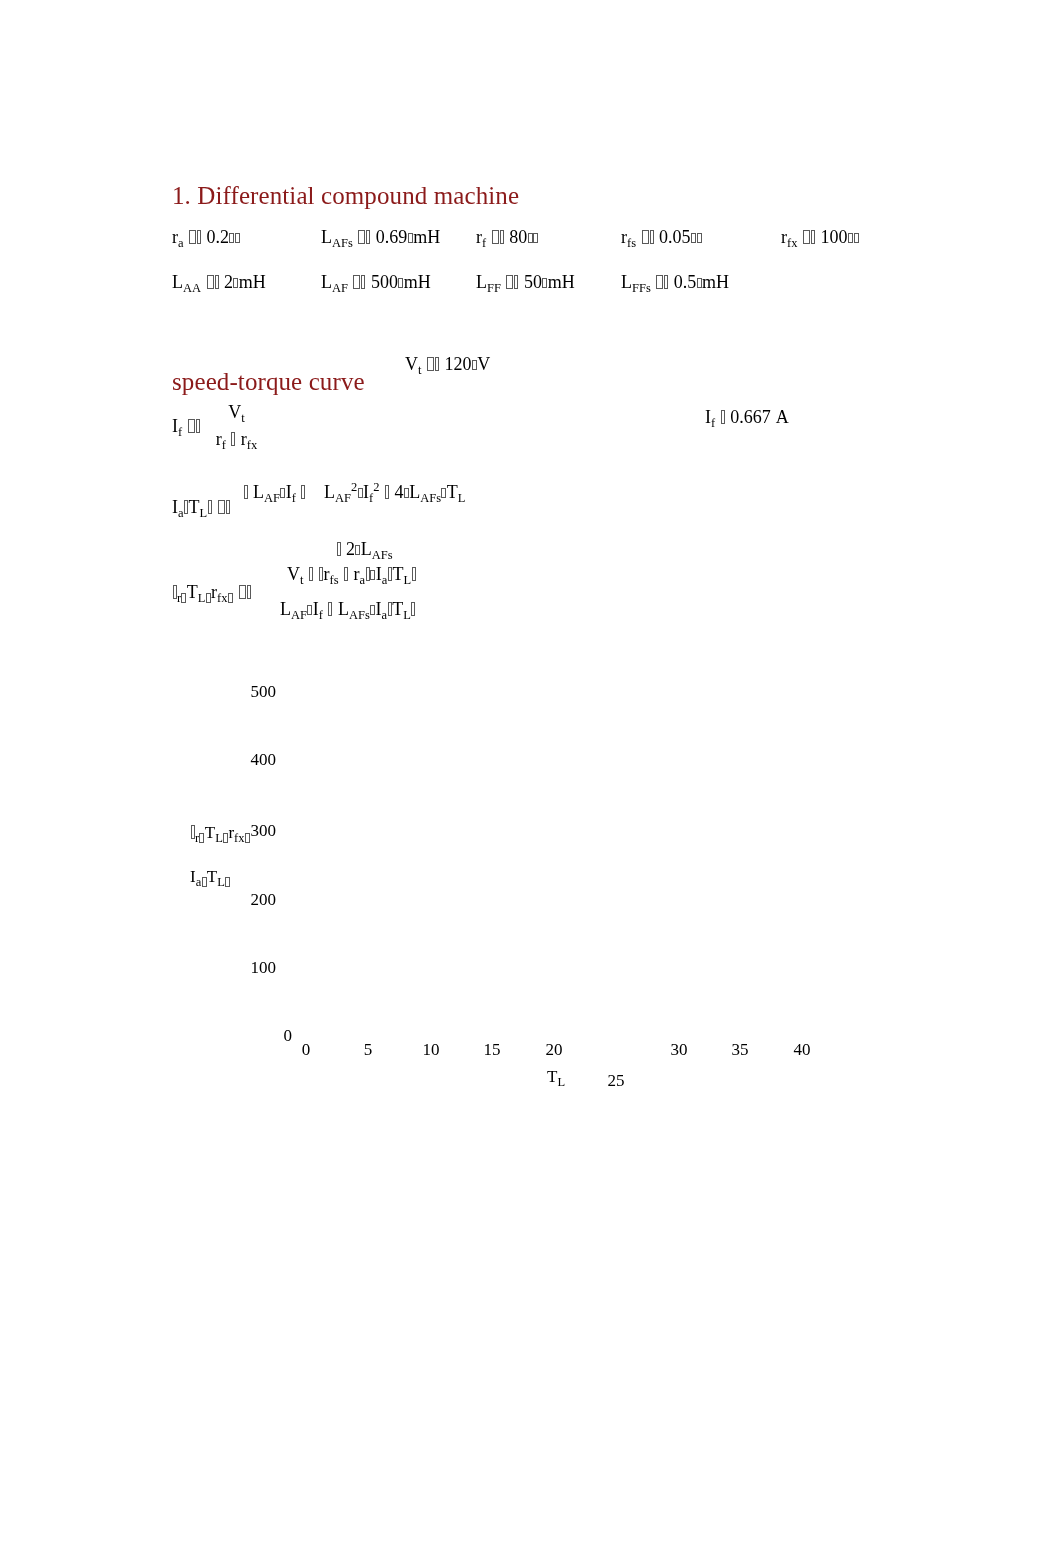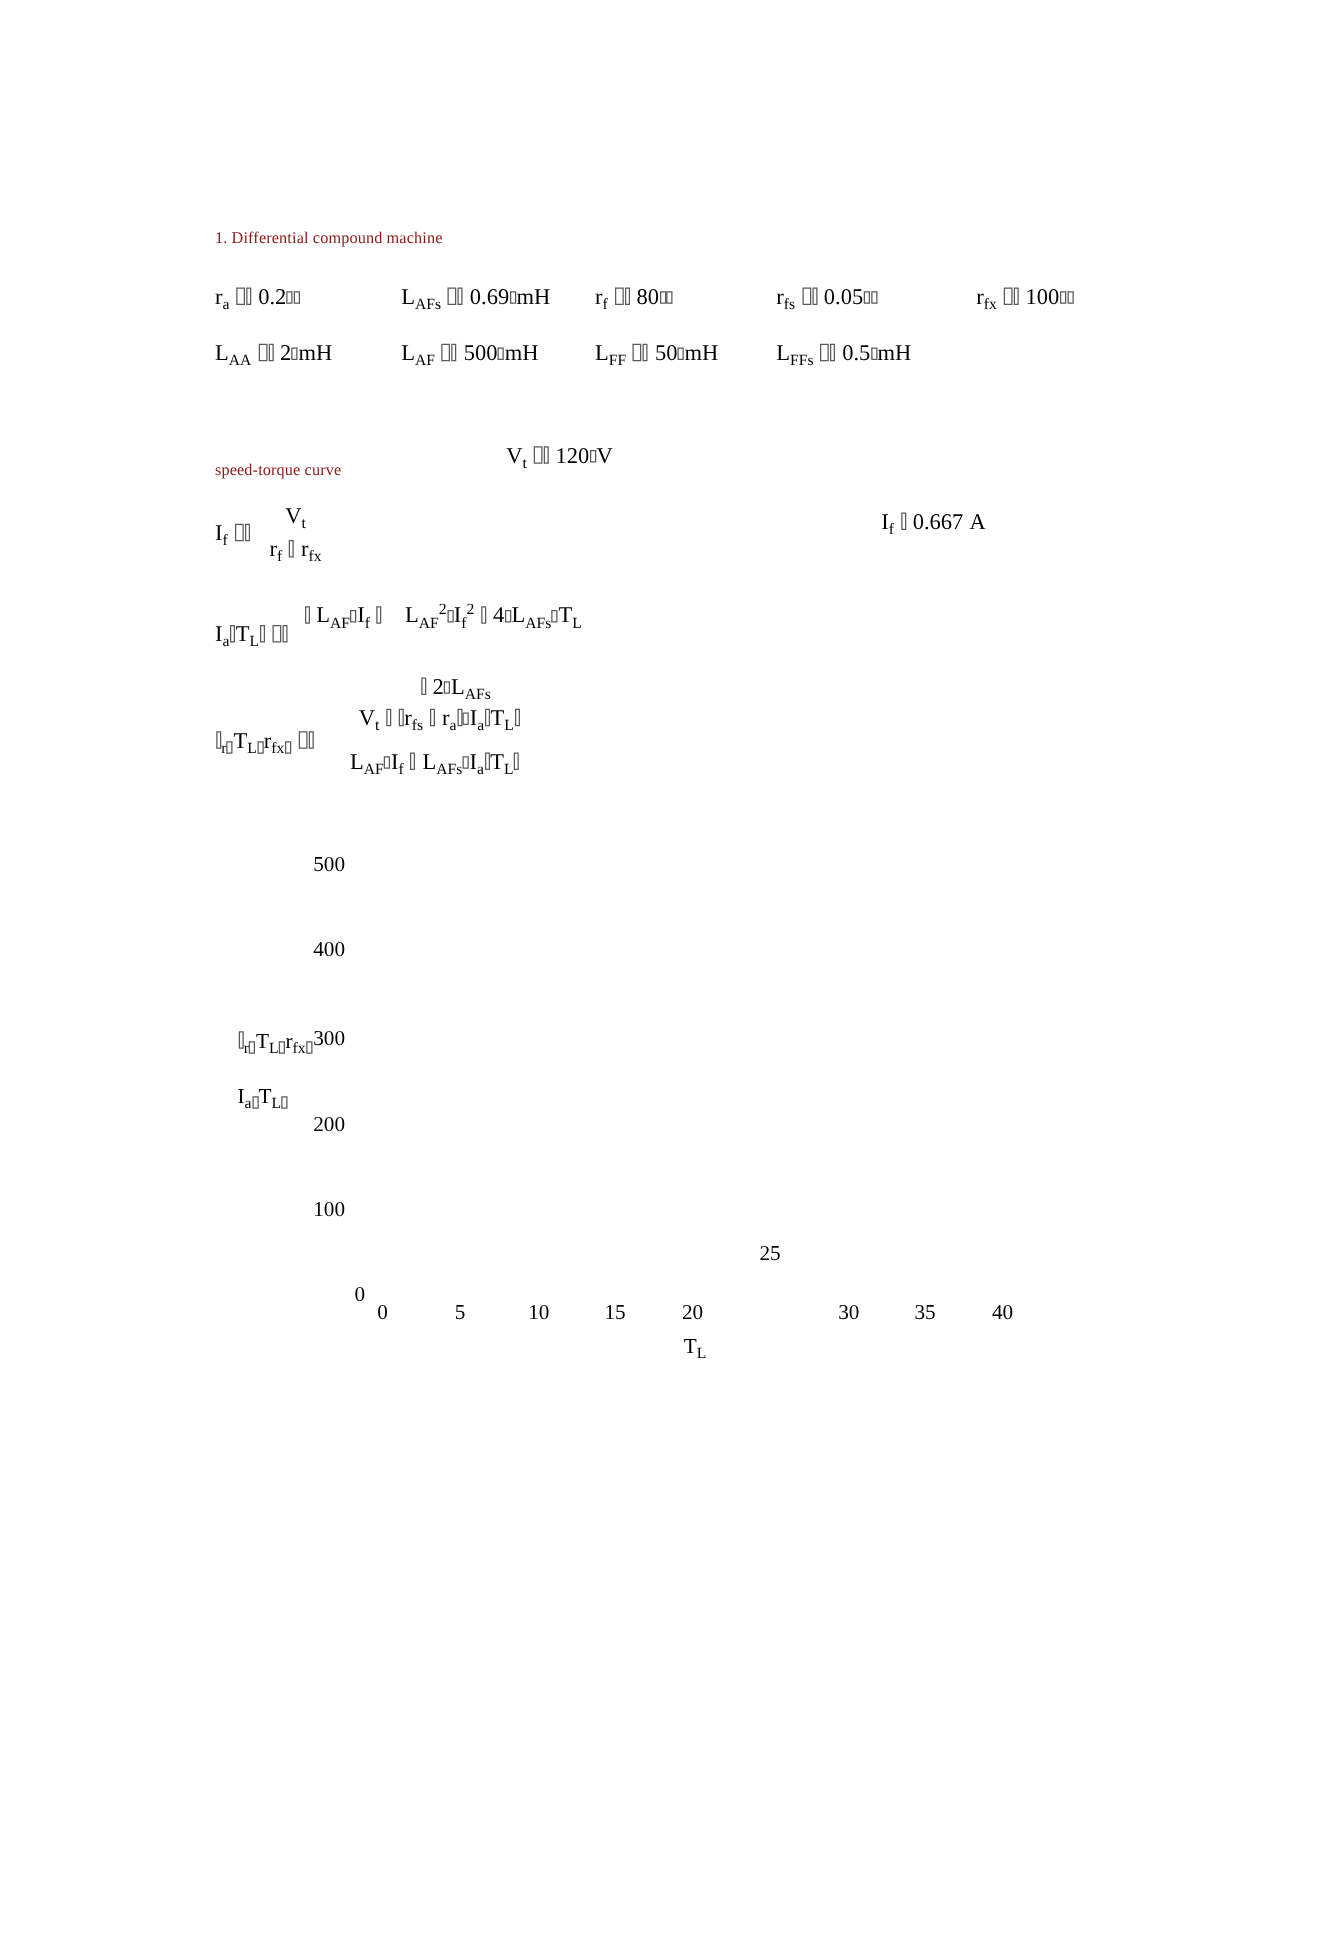--- a/index.html
+++ b/index.html
@@ -17,21 +17,21 @@
   }
   .page {
     position: absolute;
     inset: 0;
   }
   .abs { position: absolute; white-space: nowrap; }
 
   
   .heading {
     color: #8B1A1A;
-    font-size: 13px;
+    font-size: 25px;
     letter-spacing: .1px;
   }
 
   
   .math {
     font-size: 18px;
     line-height: 1;
     white-space: nowrap;
   }
   .math .sub {
@@ -200,21 +200,21 @@
 
     <div class="abs math axis-legend" style="left:190px; top:868px;">
       <span>I</span><span class="sub">a</span><span class="tofu sub-t"></span><span>T</span><span class="sub">L</span><span class="tofu sub-t"></span>
     </div>
 
     <div class="abs tick-label xtick" style="left:286px; top:1040px;">0</div>
     <div class="abs tick-label xtick" style="left:348px; top:1040px;">5</div>
     <div class="abs tick-label xtick" style="left:411px; top:1040px;">10</div>
     <div class="abs tick-label xtick" style="left:472px; top:1040px;">15</div>
     <div class="abs tick-label xtick" style="left:534px; top:1040px;">20</div>
-    <div class="abs tick-label xtick" style="left:596px; top:993px;">25</div>
+    <div class="abs tick-label xtick" style="left:596px; top:1071px;">25</div>
     <div class="abs tick-label xtick" style="left:659px; top:1040px;">30</div>
     <div class="abs tick-label xtick" style="left:720px; top:1040px;">35</div>
     <div class="abs tick-label xtick" style="left:782px; top:1040px;">40</div>
 
     <div class="abs math axis-title" style="left:547px; top:1068px;">
       <span>T</span><span class="sub">L</span>
     </div>
   </div>
 
 </div>

